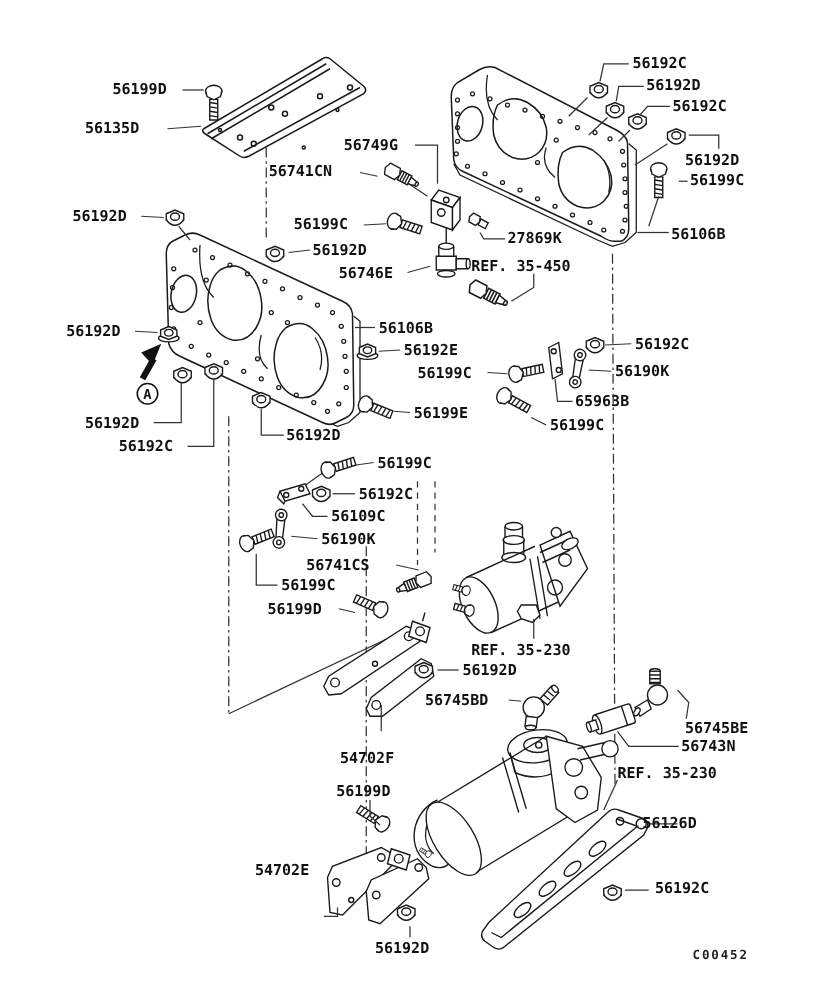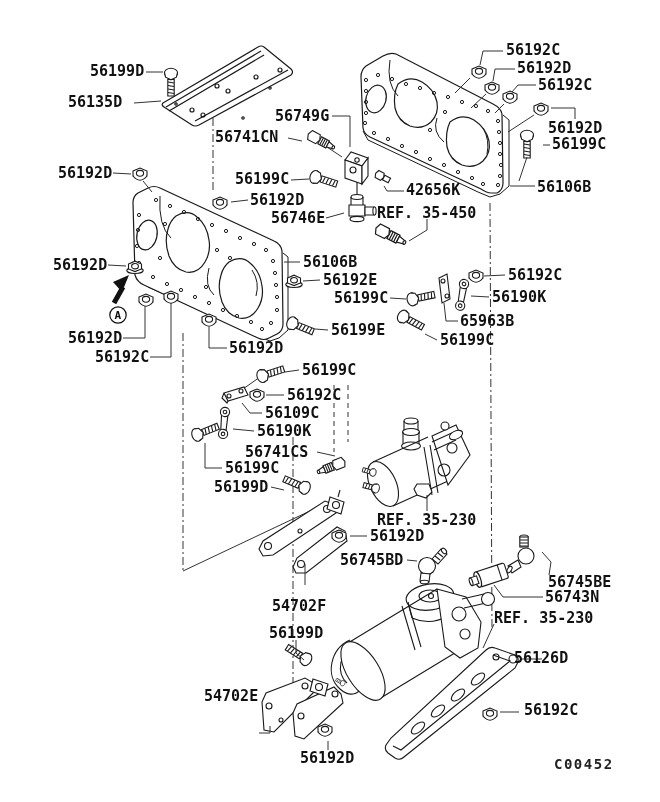--- a/index.html
+++ b/index.html
@@ -1,21 +1,21 @@
 <!DOCTYPE html>
 <html><head>
 <meta charset="utf-8">
 <style>
   html,body{margin:0;padding:0;background:#fff;}
   .stage{position:relative;width:660px;height:802px;background:#fff;overflow:hidden;
          font-family:"DejaVu Sans Mono", monospace;}
   .stage svg{position:absolute;left:0;top:0;}
-  .lbl{position:absolute;font-size:15px;font-weight:bold;color:#111;line-height:15px;
+  .lbl{position:absolute;font-size:12px;font-weight:bold;color:#111;line-height:15px;
        white-space:nowrap;letter-spacing:0px;}
-  .lbl.small{font-size:14px;letter-spacing:1.5px;font-weight:bold;color:#222;}
+  .lbl.small{font-size:10px;letter-spacing:1.5px;font-weight:bold;color:#222;}
   .marker{position:absolute;font-size:11px;font-weight:bold;color:#111;line-height:11px;}
 </style>
 </head>
 <body>
 
 <div class="stage">
 
 <svg width="660" height="802" viewBox="0 0 660 802">
   <defs>
     <g id="bolt" stroke="#1a1a1a" stroke-width="1.1" fill="#fff">
@@ -414,21 +414,21 @@
 <div class="lbl" style="left:517px;top:61px">56192D</div>
 <div class="lbl" style="left:538px;top:78px">56192C</div>
 <div class="lbl" style="left:548px;top:121px">56192D</div>
 <div class="lbl" style="left:552px;top:137px">56199C</div>
 <div class="lbl" style="left:537px;top:180px">56106B</div>
 <div class="lbl" style="left:275px;top:109px">56749G</div>
 <div class="lbl" style="left:215px;top:130px">56741CN</div>
 <div class="lbl" style="left:235px;top:172px">56199C</div>
 <div class="lbl" style="left:250px;top:193px">56192D</div>
 <div class="lbl" style="left:271px;top:211px">56746E</div>
-<div class="lbl" style="left:406px;top:183px">42656K</div>
+<div class="lbl" style="left:406px;top:183px">27869K</div>
 <div class="lbl" style="left:377px;top:206px">REF. 35-450</div>
 <div class="lbl" style="left:58px;top:166px">56192D</div>
 <div class="lbl" style="left:53px;top:258px">56192D</div>
 <div class="lbl" style="left:68px;top:331px">56192D</div>
 <div class="lbl" style="left:95px;top:350px">56192C</div>
 <div class="lbl" style="left:303px;top:255px">56106B</div>
 <div class="lbl" style="left:323px;top:273px">56192E</div>
 <div class="lbl" style="left:334px;top:291px">56199C</div>
 <div class="lbl" style="left:331px;top:323px">56199E</div>
 <div class="lbl" style="left:508px;top:268px">56192C</div>

